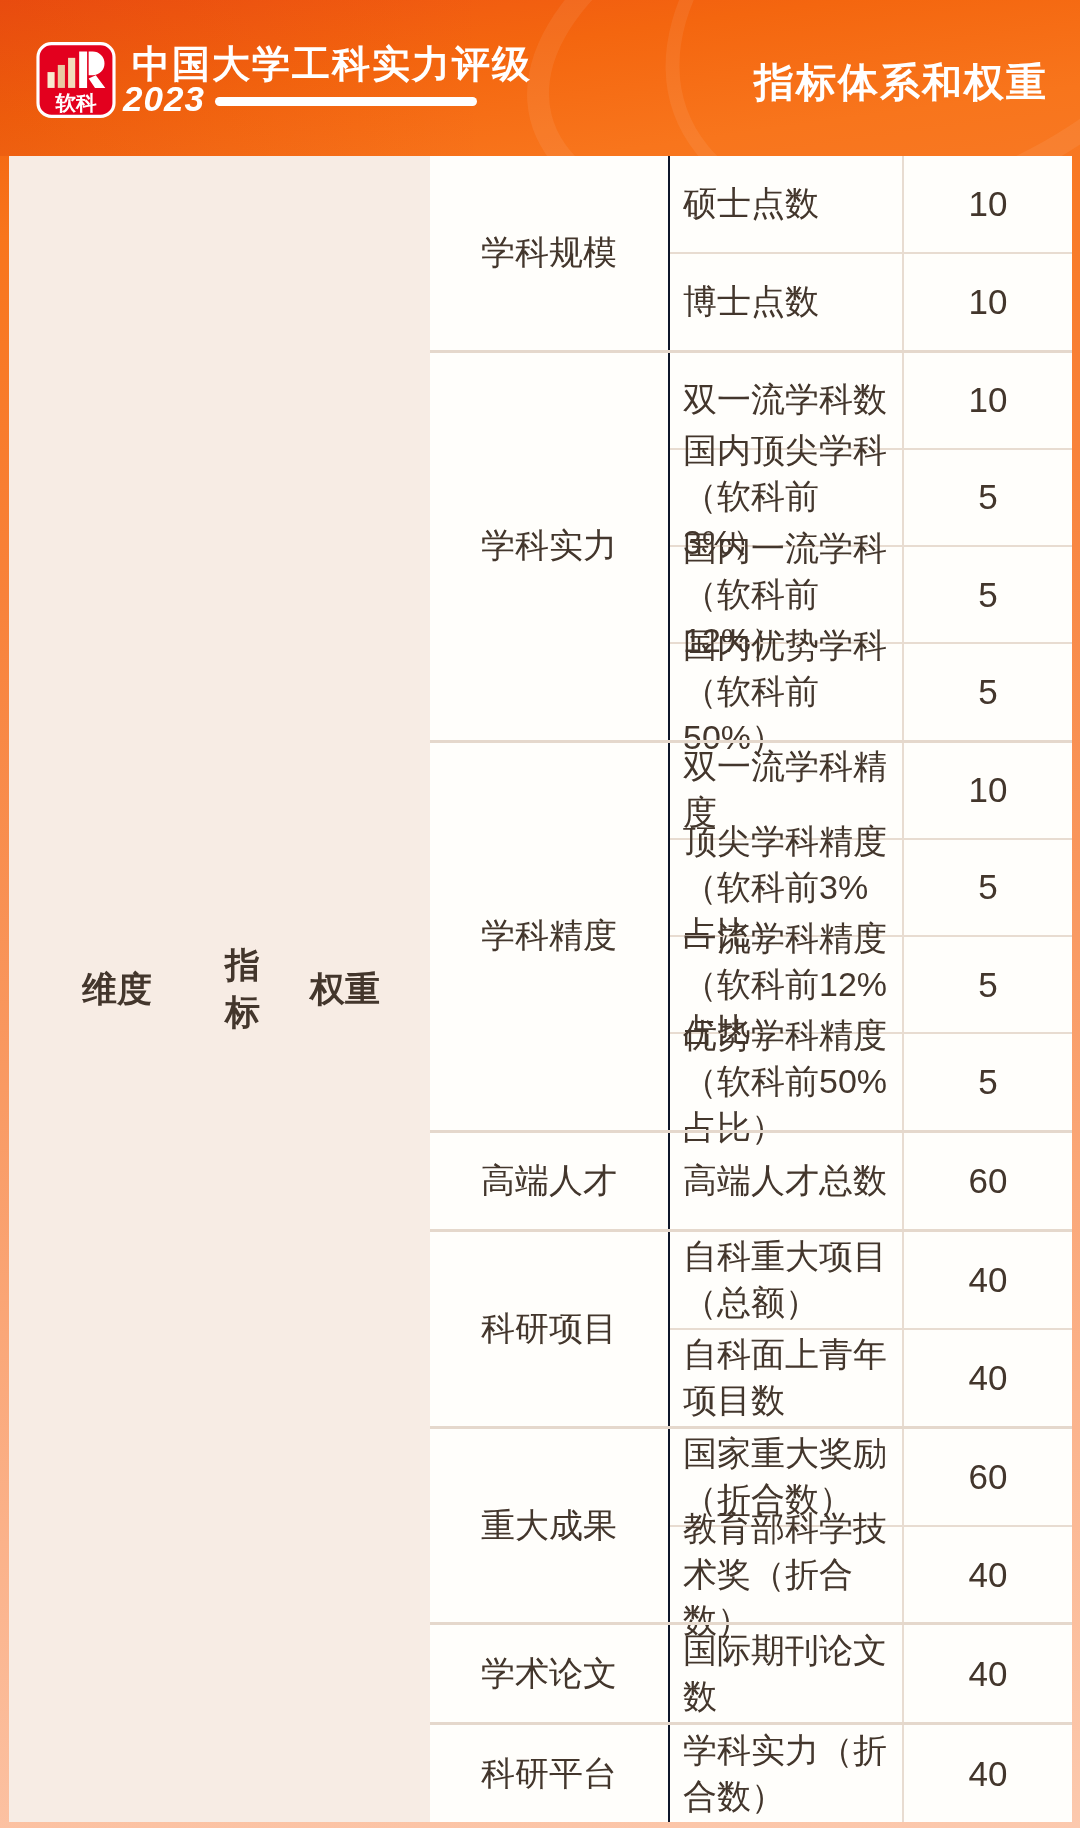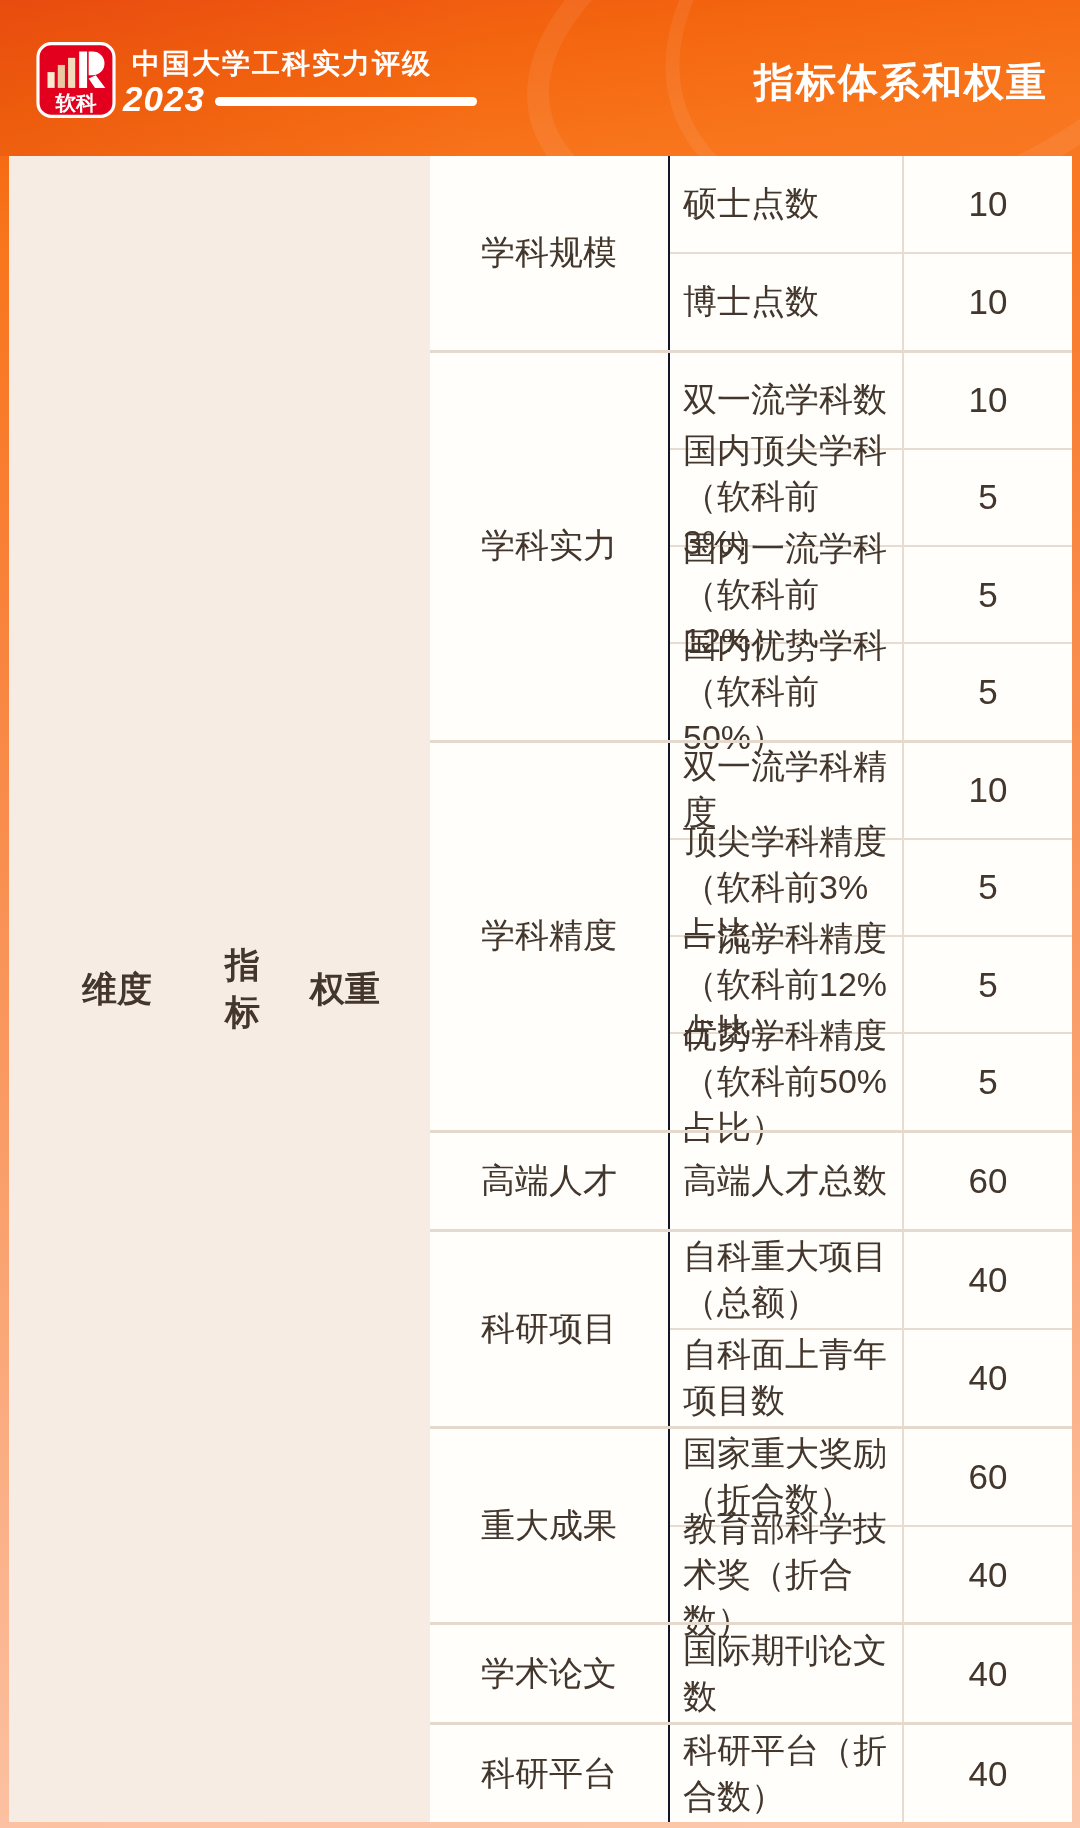--- a/index.html
+++ b/index.html
@@ -40,21 +40,21 @@
   .strip-1 { left: 470px; top: 122px; transform: rotate(-11deg); opacity: 0.30; }
   .strip-2 { left: 560px; top: 78px;  transform: rotate(-15deg); opacity: 0.20; }
   .strip-3 { left: 640px; top: 26px;  transform: rotate(-21deg); opacity: 0.15; }
   .strip-4 { left: 430px; top: 40px;  transform: rotate(24deg);  opacity: 0.10; }
 
   .logo {
     position: absolute; left: 36px; top: 42px; width: 80px; height: 76px;
   }
   .brand-title {
     position: absolute; left: 132px; top: 44px;
-    color: #ffffff; font-size: 28px; font-weight: 800; letter-spacing: 2px;
+    color: #ffffff; font-size: 38px; font-weight: 800; letter-spacing: 2px;
     line-height: 40px; white-space: nowrap;
   }
   .brand-year-row {
     position: absolute; left: 123px; top: 84px; height: 30px;
     display: flex; align-items: center;
   }
   .brand-year {
     color: #ffffff; font-size: 35px; font-weight: 800; letter-spacing: 1px;
     font-style: italic;
   }
@@ -243,21 +243,21 @@
             <div class="row">
               <div class="ind-cell">国际期刊论文数</div>
               <div class="wt-cell">40</div>
             </div>
           </div>
         </div>
         <div class="group" style="flex: 1 1 0px;">
           <div class="dim-cell">科研平台</div>
           <div class="rows">
             <div class="row">
-              <div class="ind-cell">科研平台（折合数）</div>
+              <div class="ind-cell">学科实力（折合数）</div>
               <div class="wt-cell">40</div>
             </div>
           </div>
         </div>
       </div>
   </div>
 
 </div>
 
 </body></html>

